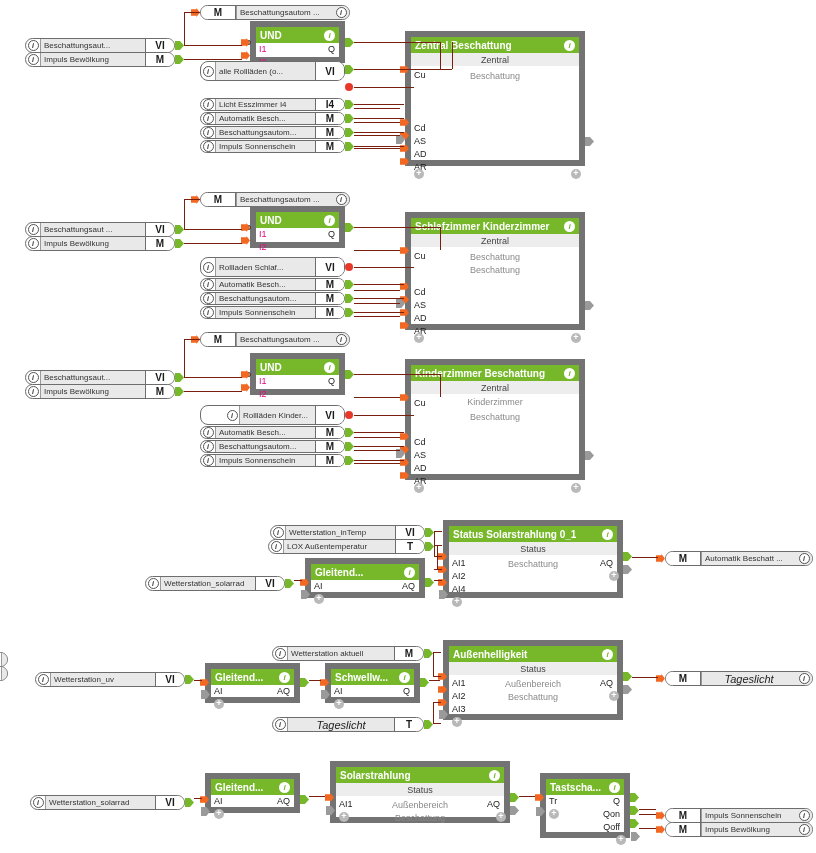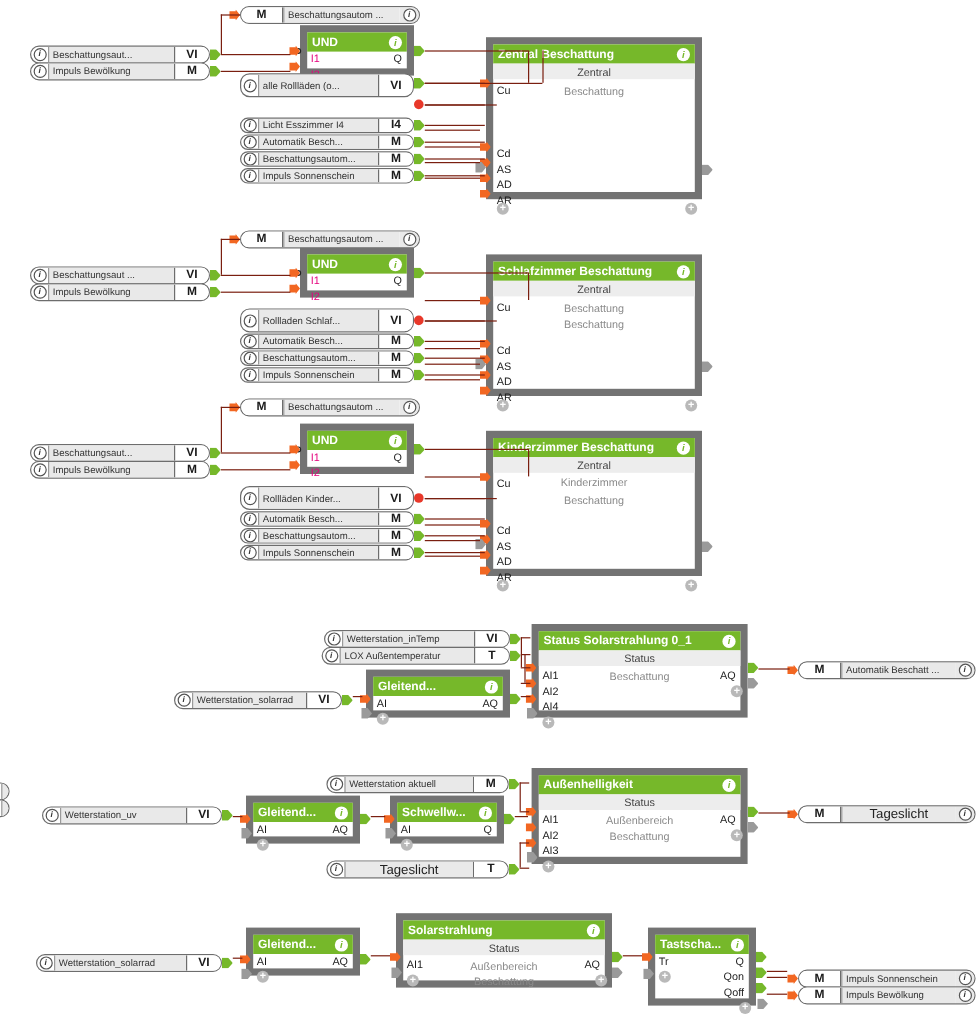--- a/index.html
+++ b/index.html
@@ -31,21 +31,21 @@
           box-sizing:border-box;overflow:hidden;}
   .ionode .ibadge{width:14px;display:flex;align-items:center;justify-content:center;
           font-size:9px;font-style:italic;font-weight:bold;color:#3a3a3a;flex:0 0 auto;}
   .ionode .ibadge i{display:block;width:9px;height:9px;border:1px solid #555;
           border-radius:50%;line-height:9px;text-align:center;font-size:7px;
           font-style:italic;font-weight:bold;color:#333;}
   .ionode .lbl{flex:1 1 auto;background:#e9e9e9;border-left:1px solid #9a9a9a;
           display:flex;align-items:center;padding:0 3px;
           font-size:8px;color:#333;white-space:nowrap;overflow:hidden;
           position:relative;}
-  .ionode .lbl.big{font-size:11px;justify-content:center;color:#222;}
+  .ionode .lbl.big{font-size:11px;justify-content:center;color:#222;font-style:italic;}
   .ionode .typ{flex:0 0 auto;width:28px;background:#fff;border-left:1px solid #6d6d6d;
           display:flex;align-items:center;justify-content:center;
           font-size:10px;font-weight:bold;color:#1b1b1b;}
   .ionode.rev{border-radius:8px;}
   .ionode.rev .typ{border-left:none;border-right:1px solid #6d6d6d;width:34px;}
   .ionode .infotail{flex:0 0 auto;width:16px;background:#e9e9e9;
           display:flex;align-items:center;justify-content:center;}
   .ionode .infotail i{display:block;width:9px;height:9px;border:1px solid #555;
           border-radius:50%;line-height:9px;text-align:center;font-size:7px;
           font-style:italic;font-weight:bold;color:#333;background:#fff;}
@@ -275,21 +275,21 @@
     <div class="ionode" style="left: 200px; top: 306px; width: 145px; height: 13px;">
       <div class="ibadge">
         <i>i</i>
       </div>
       <div class="lbl">Impuls Sonnenschein</div>
       <div class="typ">M</div>
     </div>
     <div class="pin out" style="left:345px;top:308px;"></div>
     <div class="block" style="left:405px;top:212px;width:180px;height:118px;">
       <div class="bhead">
-        <span>Schlafzimmer Beschattung</span>
+        <span>Schlafzimmer Kinderzimmer</span>
         <span class="info">i</span>
       </div>
       <div class="bsub">Zentral</div>
       <div class="bbody" style="height:87px;">
         <div class="centertext" style="top:4px;">Beschattung</div>
         <div class="centertext" style="top:17px;">Beschattung</div>
         <div class="portL" style="top:4px;">Cu</div>
         <div class="portL" style="top:40px;">Cd</div>
         <div class="portL" style="top:53px;">AS</div>
         <div class="portL" style="top:66px;">AD</div>
@@ -351,21 +351,21 @@
         <i>i</i>
       </div>
       <div class="lbl">Impuls Bewölkung</div>
       <div class="typ">M</div>
     </div>
     <div class="pin out" style="left:175px;top:387px;"></div>
     <div class="wire h" style="left:184px;top:377px;width:58px;"></div>
     <div class="wire v" style="left:184px;top:339px;height:38px;"></div>
     <div class="wire h" style="left:184px;top:339px;width:16px;"></div>
     <div class="wire h" style="left:184px;top:391px;width:58px;"></div>
-    <div class="ionode" style="left: 200px; top: 405px; width: 145px; height: 20px;">
+    <div class="ionode" style="left: 200px; top: 405px; width: 145px; height: 20px; padding-left: 24px;">
       <div class="ibadge">
         <i>i</i>
       </div>
       <div class="lbl" style="padding-right: 15px; align-items: center;">Rollläden Kinder...</div>
       <div class="typ">VI</div>
     </div>
     <div class="pin out red" style="left:345px;top:411px;"></div>
     <div class="ionode" style="left: 200px; top: 426px; width: 145px; height: 13px;">
       <div class="ibadge">
         <i>i</i>

